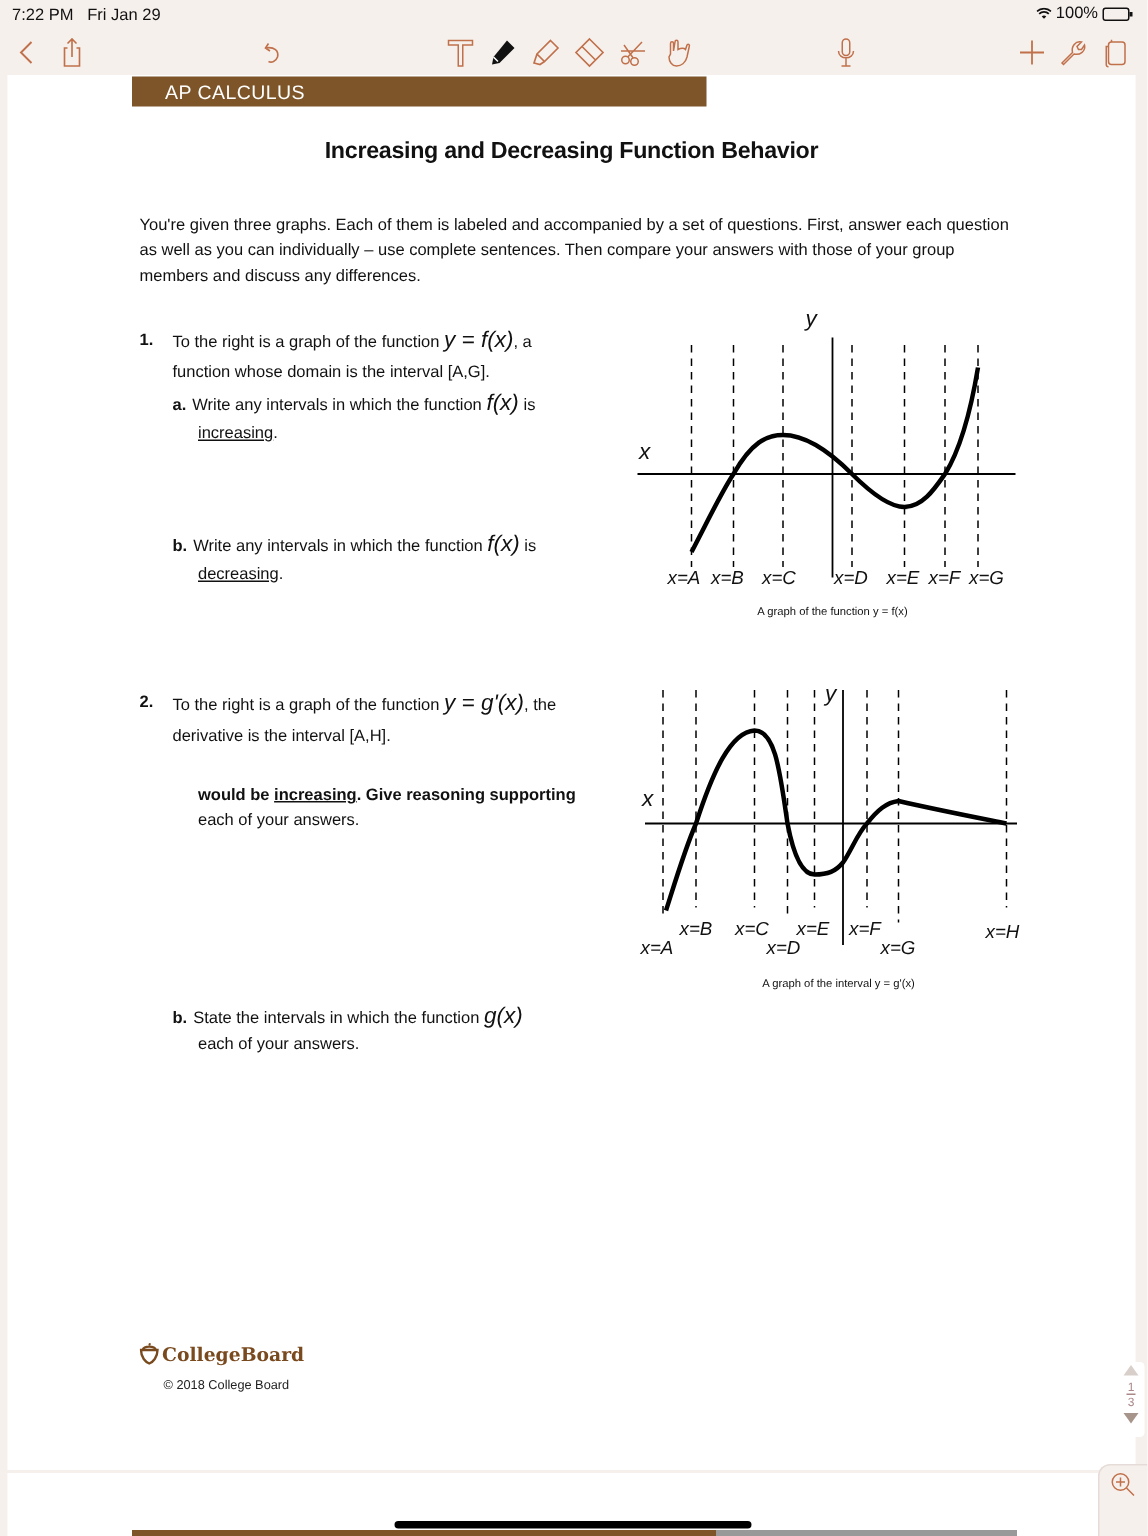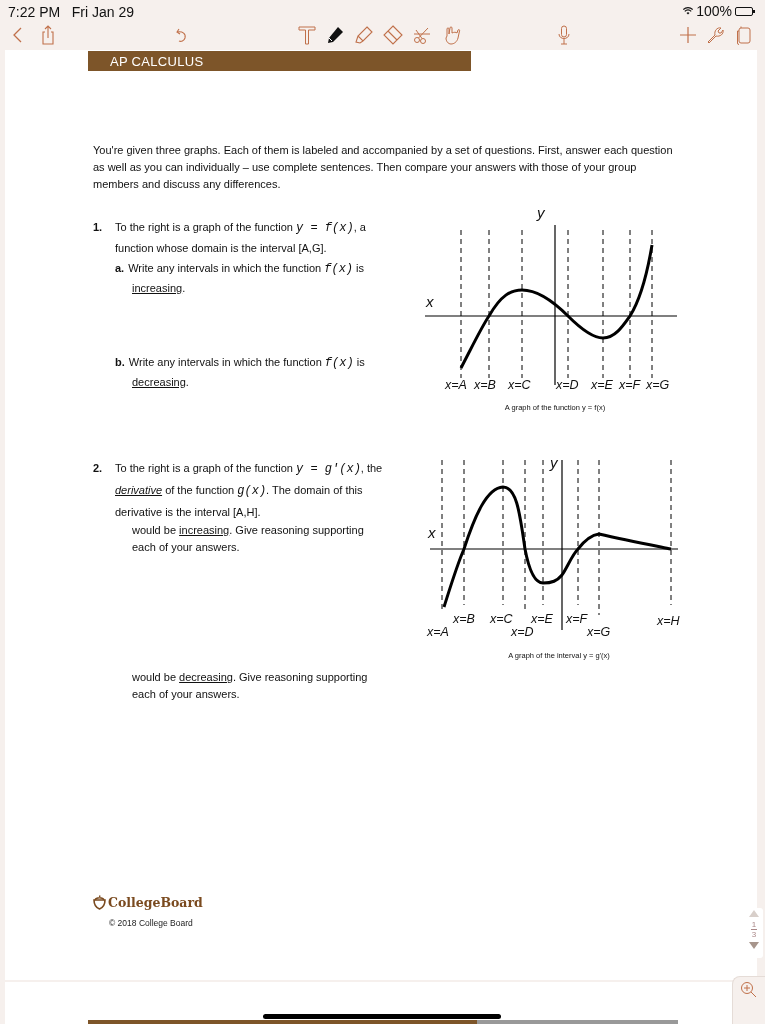--- a/index.html
+++ b/index.html
@@ -1,18 +1,18 @@
 <!DOCTYPE html>
 <html><head>
 <meta charset="utf-8">
 <style>
   * { box-sizing: border-box; margin: 0; padding: 0; }
   html, body { width: 765px; height: 1024px; overflow: hidden; }
   body { background: #f6f0ed; font-family: "Liberation Sans", sans-serif; position: relative; color: #111; }
-  .statusbar { position: absolute; top: 0; left: 0; width: 765px; height: 18px; font-size: 14px; color: #111; }
+  .statusbar { position: absolute; top: 0; left: 0; width: 765px; height: 18px; font-size: 11px; color: #111; }
   .statusbar .time { position: absolute; left: 8px; top: 4px; }
   .statusbar .right { position: absolute; right: 12px; top: 3px; display: flex; align-items: center; gap: 3px; }
   .battery { width: 18px; height: 9px; border: 1px solid #111; border-radius: 2px; position: relative; padding: 1px; }
   .battery .fill { width: 100%; height: 100%; background: #111; border-radius: 1px; }
   .battery:after { content: ""; position: absolute; right: -3px; top: 2px; width: 2px; height: 3px; background: #111; }
   .toolbar { position: absolute; top: 18px; left: 0; width: 765px; height: 34px; }
   .tb { position: absolute; top: 4px; width: 24px; height: 26px; display: flex; align-items: center; justify-content: center; cursor: pointer; }
   .tb svg { width: 22px; height: 22px; }
   .page { position: absolute; left: 5px; top: 50px; width: 752px; height: 930px; background: #fff; }
   .page2 { position: absolute; left: 5px; top: 982px; width: 752px; height: 50px; background: #fff; }
@@ -23,21 +23,21 @@
   .title { position: absolute; left: 0; width: 752px; top: 42px; text-align: center; font-size: 15.5px; font-weight: bold; letter-spacing: -0.2px; }
   .intro { position: absolute; left: 88px; top: 92px; width: 580px; font-size: 11px; line-height: 17px; }
   .q { position: absolute; font-size: 11px; line-height: 20px; }
   .q .num { font-weight: bold; position: absolute; left: 0; }
   .q .body { margin-left: 22px; }
   .sub { position: absolute; font-size: 11px; line-height: 19px; }
   .sub .lbl { font-weight: bold; margin-right: 4px; }
   .sub .tight { line-height: 15px; }
   .u { text-decoration: underline; }
   .it { font-style: italic; }
-  .math { font-family: Liberation Mono, monospace; font-style: italic; font-size: 12px; }
+  .math { font-family: Liberation Sans, sans-serif; font-style: italic; font-size: 15px; }
   .graph { position: absolute; }
   .caption { position: absolute; font-size: 7.5px; font-weight: normal; text-align: center; }
   .logo { position: absolute; left: 88px; top: 845px; display: flex; align-items: center; gap: 2px; color: #7a4a1f; font-family: "DejaVu Serif", serif; font-weight: bold; font-size: 12.5px; }
   .copyright { position: absolute; left: 104px; top: 868px; font-size: 8.5px; color: #222; }
   .pager { position: absolute; left: 745px; top: 908px; width: 18px; height: 50px; background: #fff; border-radius: 3px; font-size: 8px; color: #a88; text-align: center; }
   .pager .up { width: 0; height: 0; border-left: 5px solid transparent; border-right: 5px solid transparent; border-bottom: 7px solid #d8cfca; margin: 2px auto 3px; }
   .pager .down { width: 0; height: 0; border-left: 5px solid transparent; border-right: 5px solid transparent; border-top: 7px solid #a7958c; margin: 3px auto 0; }
   .pager .frac { line-height: 9px; }
   .pager .line { width: 6px; height: 1px; background: #a88; margin: 0 auto; }
   .zoom-btn { position: absolute; left: 732px; top: 976px; width: 33px; height: 48px; background: #f6f0ed; border-left: 1px solid #e5dcd7; border-top: 1px solid #e5dcd7; border-top-left-radius: 8px; display: flex; justify-content: center; padding-top: 4px; }
@@ -131,20 +131,21 @@
         <path d="M8 4 V2.5 M6 7 H4.5 V19 A1.5 1.5 0 0 0 6 20.5" stroke="#c0704a" stroke-width="1" fill="none"></path>
       </svg>
   </div>
 </div>
 
 <div class="page">
   <div class="header-bar">
     <div class="left">AP CALCULUS</div>
   </div>
 
+  <div class="title">Increasing and Decreasing Function Behavior</div>
   <div class="intro">You're given three graphs. Each of them is labeled and accompanied by a set of questions. First, answer each question as well as you can individually – use complete sentences. Then compare your answers with those of your group members and discuss any differences.</div>
 
   <div class="q" style="left:88px; top:167px; width:320px;">
     <span class="num">1.</span>
     <div class="body">
       <div><span>To the right is a graph of the function </span><span class="math">y = f(x)</span><span>, a</span></div>
       <div>function whose domain is the interval [A,G].</div>
     </div>
   </div>
   <div class="sub" style="left:110px; top:209px; width:300px;">
@@ -180,30 +181,29 @@
     <span style="position:absolute; left:146px;">x=E</span>
     <span style="position:absolute; left:174px;">x=F</span>
     <span style="position:absolute; left:201px;">x=G</span>
   </div>
   <div class="caption" style="left:470px; top:353px; width:160px;">A graph of the function y = f(x)</div>
 
   <div class="q" style="left:88px; top:408px; width:320px; line-height:21px;">
     <span class="num">2.</span>
     <div class="body">
       <div><span>To the right is a graph of the function </span><span class="math">y = g'(x)</span><span>, the</span></div>
-      <div><span class="u it">derivative</span><span> of the function </span><span class="math">g(x)</span><span>. The domain of this</span></div>
       <div>derivative is the interval [A,H].</div>
     </div>
   </div>
   <div class="sub" style="left:110px; top:471px; width:300px;">
-    <div style="margin-left:17px;"><span>would be </span><span class="u">increasing</span><span>. Give reasoning supporting</span></div>
+    <div style="margin-left:17px;font-weight:bold;"><span>would be </span><span class="u">increasing</span><span>. Give reasoning supporting</span></div>
     <div class="tight" style="margin-left:17px;">each of your answers.</div>
   </div>
   <div class="sub" style="left:110px; top:618px; width:300px;">
-    <div style="margin-left:17px;"><span>would be </span><span class="u">decreasing</span><span>. Give reasoning supporting</span></div>
+    <div><span class="lbl">b.</span><span>State the intervals in which the function </span><span class="math">g(x)</span></div>
     <div class="tight" style="margin-left:17px;">each of your answers.</div>
   </div>
 
   <svg class="graph" style="left:410px; top:405px;" width="275" height="180" viewBox="0 0 275 180">
     <g stroke="#000" stroke-width="1" stroke-dasharray="5,4">
       <line x1="27" y1="5" x2="27" y2="155"></line>
       <line x1="49" y1="5" x2="49" y2="150"></line>
       <line x1="88" y1="5" x2="88" y2="150"></line>
       <line x1="110" y1="5" x2="110" y2="155"></line>
       <line x1="128" y1="5" x2="128" y2="150"></line>

